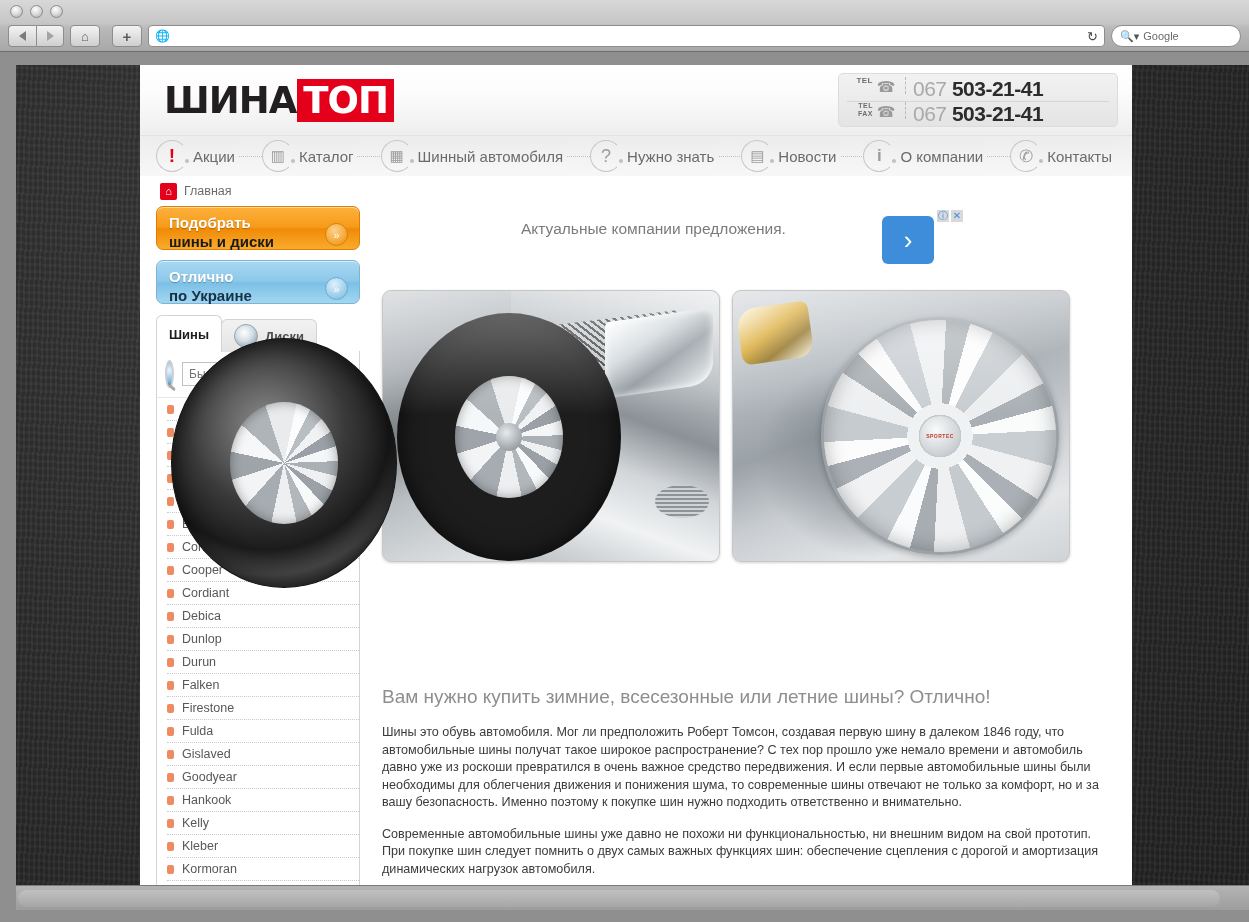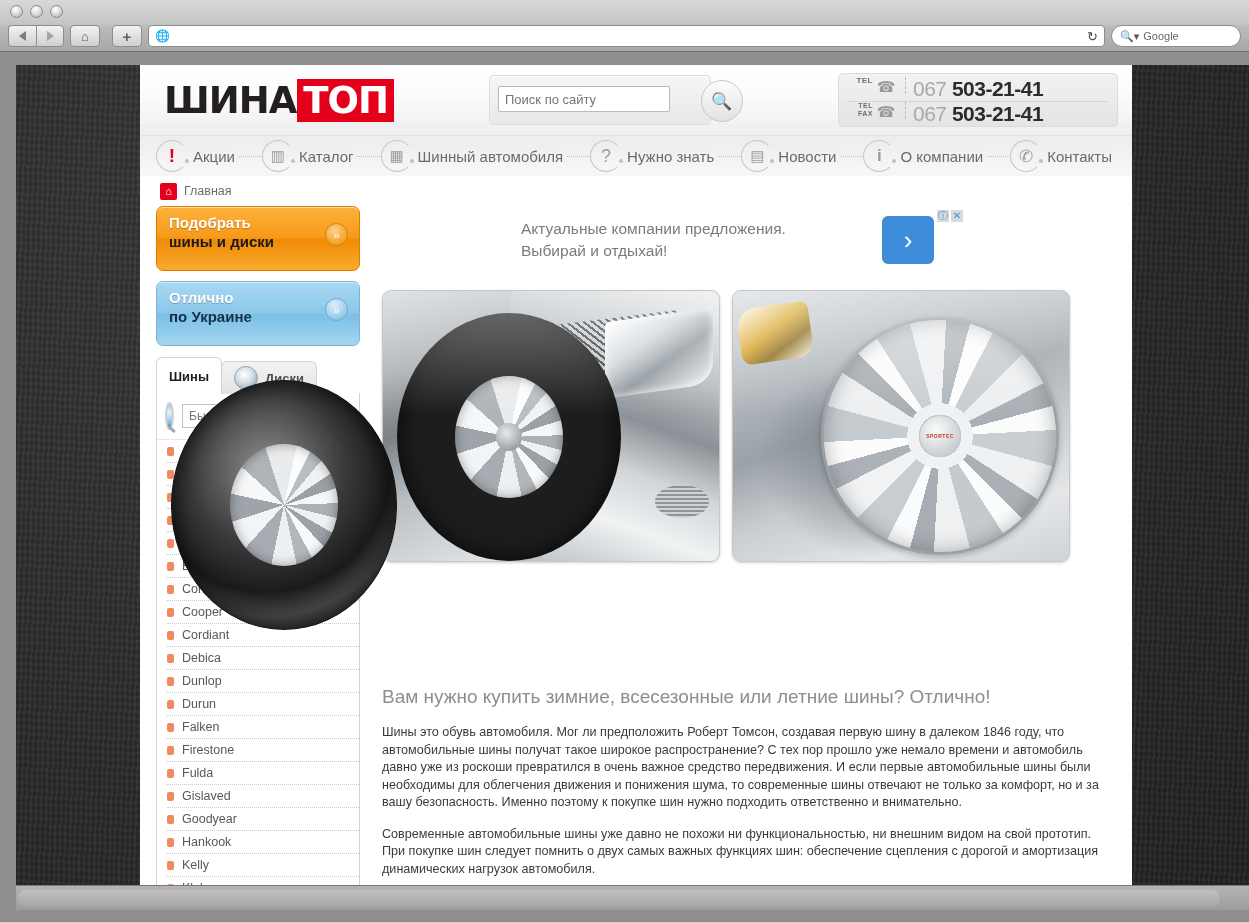--- a/index.html
+++ b/index.html
@@ -118,21 +118,21 @@
   
   .crumbs{height:30px;display:flex;align-items:center;padding-left:20px;background:#fff;}
   .homeico{width:17px;height:17px;background:#e4001b;border-radius:2px;display:flex;align-items:center;justify-content:center;color:#fff;font-size:11px;}
   .crumbtxt{font-size:12.5px;color:#6b6b6b;margin-left:7px;}
   
   .cols{display:flex;padding:0 16px 0 16px;}
   .colL{width:204px;flex:none;}
   .colR{flex:1;padding-left:22px;}
   
   .pbtn{
-    height:65px;border-radius:7px;box-sizing:border-box;position:relative;
+    height:44px;border-radius:7px;box-sizing:border-box;position:relative;
     padding:7px 12px;margin-bottom:10px;
   }
   .pbtn.orange{background:linear-gradient(to bottom,#fcb13c 0%,#f79a1a 48%,#f08a06 52%,#f9ab2d 100%);border:1px solid #e07d00;box-shadow:inset 0 1px 0 rgba(255,255,255,.55);}
   .pbtn.blue{background:linear-gradient(to bottom,#a9d8f2 0%,#8cc8ea 48%,#7bc0e6 52%,#a3d6f0 100%);border:1px solid #7bb4d4;box-shadow:inset 0 1px 0 rgba(255,255,255,.55);}
   .pbtn .l1{font-size:15px;font-weight:bold;color:#fff;text-shadow:0 1px 1px rgba(0,0,0,.28);line-height:18px;}
   .pbtn .l2{font-size:15px;font-weight:bold;color:#1a1a1a;line-height:19px;}
   .pbtn.blue .l2{color:#143247;}
   .chev{
     position:absolute;right:11px;top:16px;width:21px;height:21px;border-radius:50%;
     display:flex;align-items:center;justify-content:center;font-size:11px;color:#fff;
@@ -288,26 +288,20 @@
 
 <div id="page">
   <div id="site">
 
     <div class="hdr">
       <div class="logo">
         <span class="a">ШИНА</span>
           <span class="b">ТОП</span>
       </div>
 
-      <div class="searchbox">
-        <input type="text" placeholder="Поиск по сайту" style="">
-        <div class="srch-circle">
-          <span style="font-size:17px;color:#8a8a8a">🔍</span>
-        </div>
-      </div>
 
       <div class="phones">
         <div class="prow">
           <div class="plab">TEL</div>
           <div class="pico">☎</div>
           <div class="pdiv"></div>
           <div class="pnum"><i>067</i> <b>503-21-41</b></div>
         </div>
         <div class="prow">
           <div class="plab" style="font-size:7px">TEL FAX</div>
@@ -499,21 +493,20 @@
               </li>
           </ul>
         </div>
       </div>
 
       <div class="colR">
 
         <div class="adrow">
           <div class="adtxt">
             <div>Актуальные компании предложения.</div>
-            <div>Выбирай и отдыхай!</div>
           </div>
           <div class="adbtn">
             <span>›</span>
           </div>
           <div class="adicons">
             <div class="adic">ⓘ</div>
             <div class="adic">✕</div>
           </div>
         </div>
 

